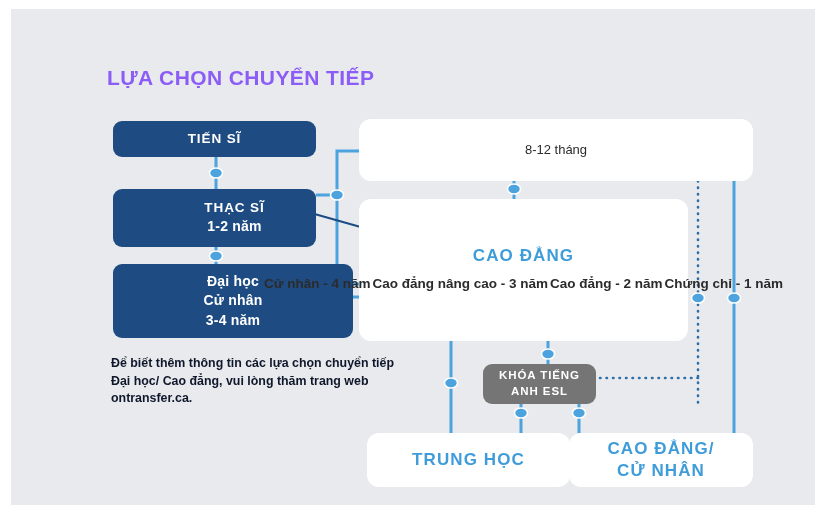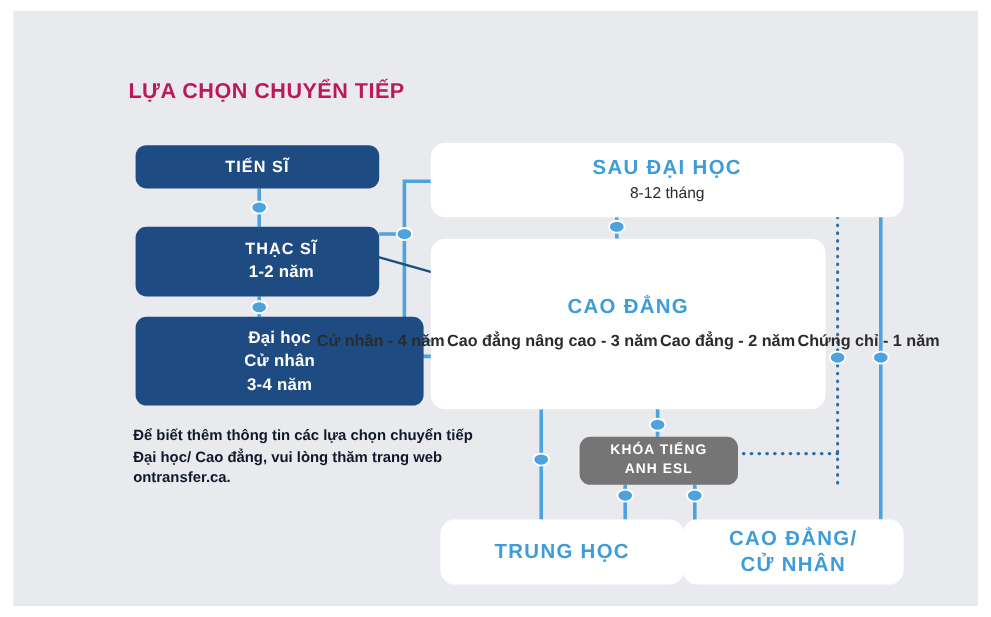--- a/index.html
+++ b/index.html
@@ -20,24 +20,24 @@
     position:absolute;
     left:11px;top:9px;
     width:804px;height:496px;
     background:#e8eaee;
     overflow:hidden;
   }
   
   #title{
     position:absolute;
     left:96px;top:57px;
-    font-size:18px;
+    font-size:21px;
     font-weight:bold;
     letter-spacing:.4px;
-    color:#be185d;
+    color:#8b5cf6;
     white-space:nowrap;
   }
   
   .box{
     position:absolute;
     box-sizing:border-box;
     display:flex;
     flex-direction:column;
     align-items:center;
     justify-content:center;
@@ -192,35 +192,34 @@
 
     <div class="box navy" style="left:102px;top:255px;width:240px;height:74px;">
       <div class="sub">Đại học</div>
       <div class="sub">Cử nhân</div>
       <div class="sub">3-4 năm</div>
     </div>
 
     <div id="footnote">Để biết thêm thông tin các lựa chọn chuyển tiếp Đại học/ Cao đẳng, vui lòng thăm trang web ontransfer.ca.</div>
 
     <div class="box white" style="left:348px;top:110px;width:394px;height:62px;">
-      <div class="hd">SAU ĐẠI HỌC</div>
       <div class="sub">8-12 tháng</div>
     </div>
 
     <div class="box white" style="left:348px;top:190px;width:329px;height:142px;">
       <div class="hd">CAO ĐẲNG</div>
       <div id="cd-list">
         <div>Cử nhân - 4 năm</div>
         <div>Cao đẳng nâng cao - 3 năm</div>
         <div>Cao đẳng - 2 năm</div>
         <div>Chứng chỉ - 1 năm</div>
       </div>
     </div>
 
-    <div class="box gray" style="left:472px;top:355px;width:132px;height:40px;">
+    <div class="box gray" style="left:472px;top:355px;width:113px;height:40px;">
       <div class="hd">KHÓA TIẾNG</div>
       <div class="hd">ANH ESL</div>
     </div>
 
     <div class="box white" style="left:356px;top:424px;width:203px;height:54px;">
       <div class="hd">TRUNG HỌC</div>
     </div>
 
     <div class="box white" style="left:558px;top:424px;width:184px;height:54px;">
       <div class="hd">CAO ĐẲNG/</div>

